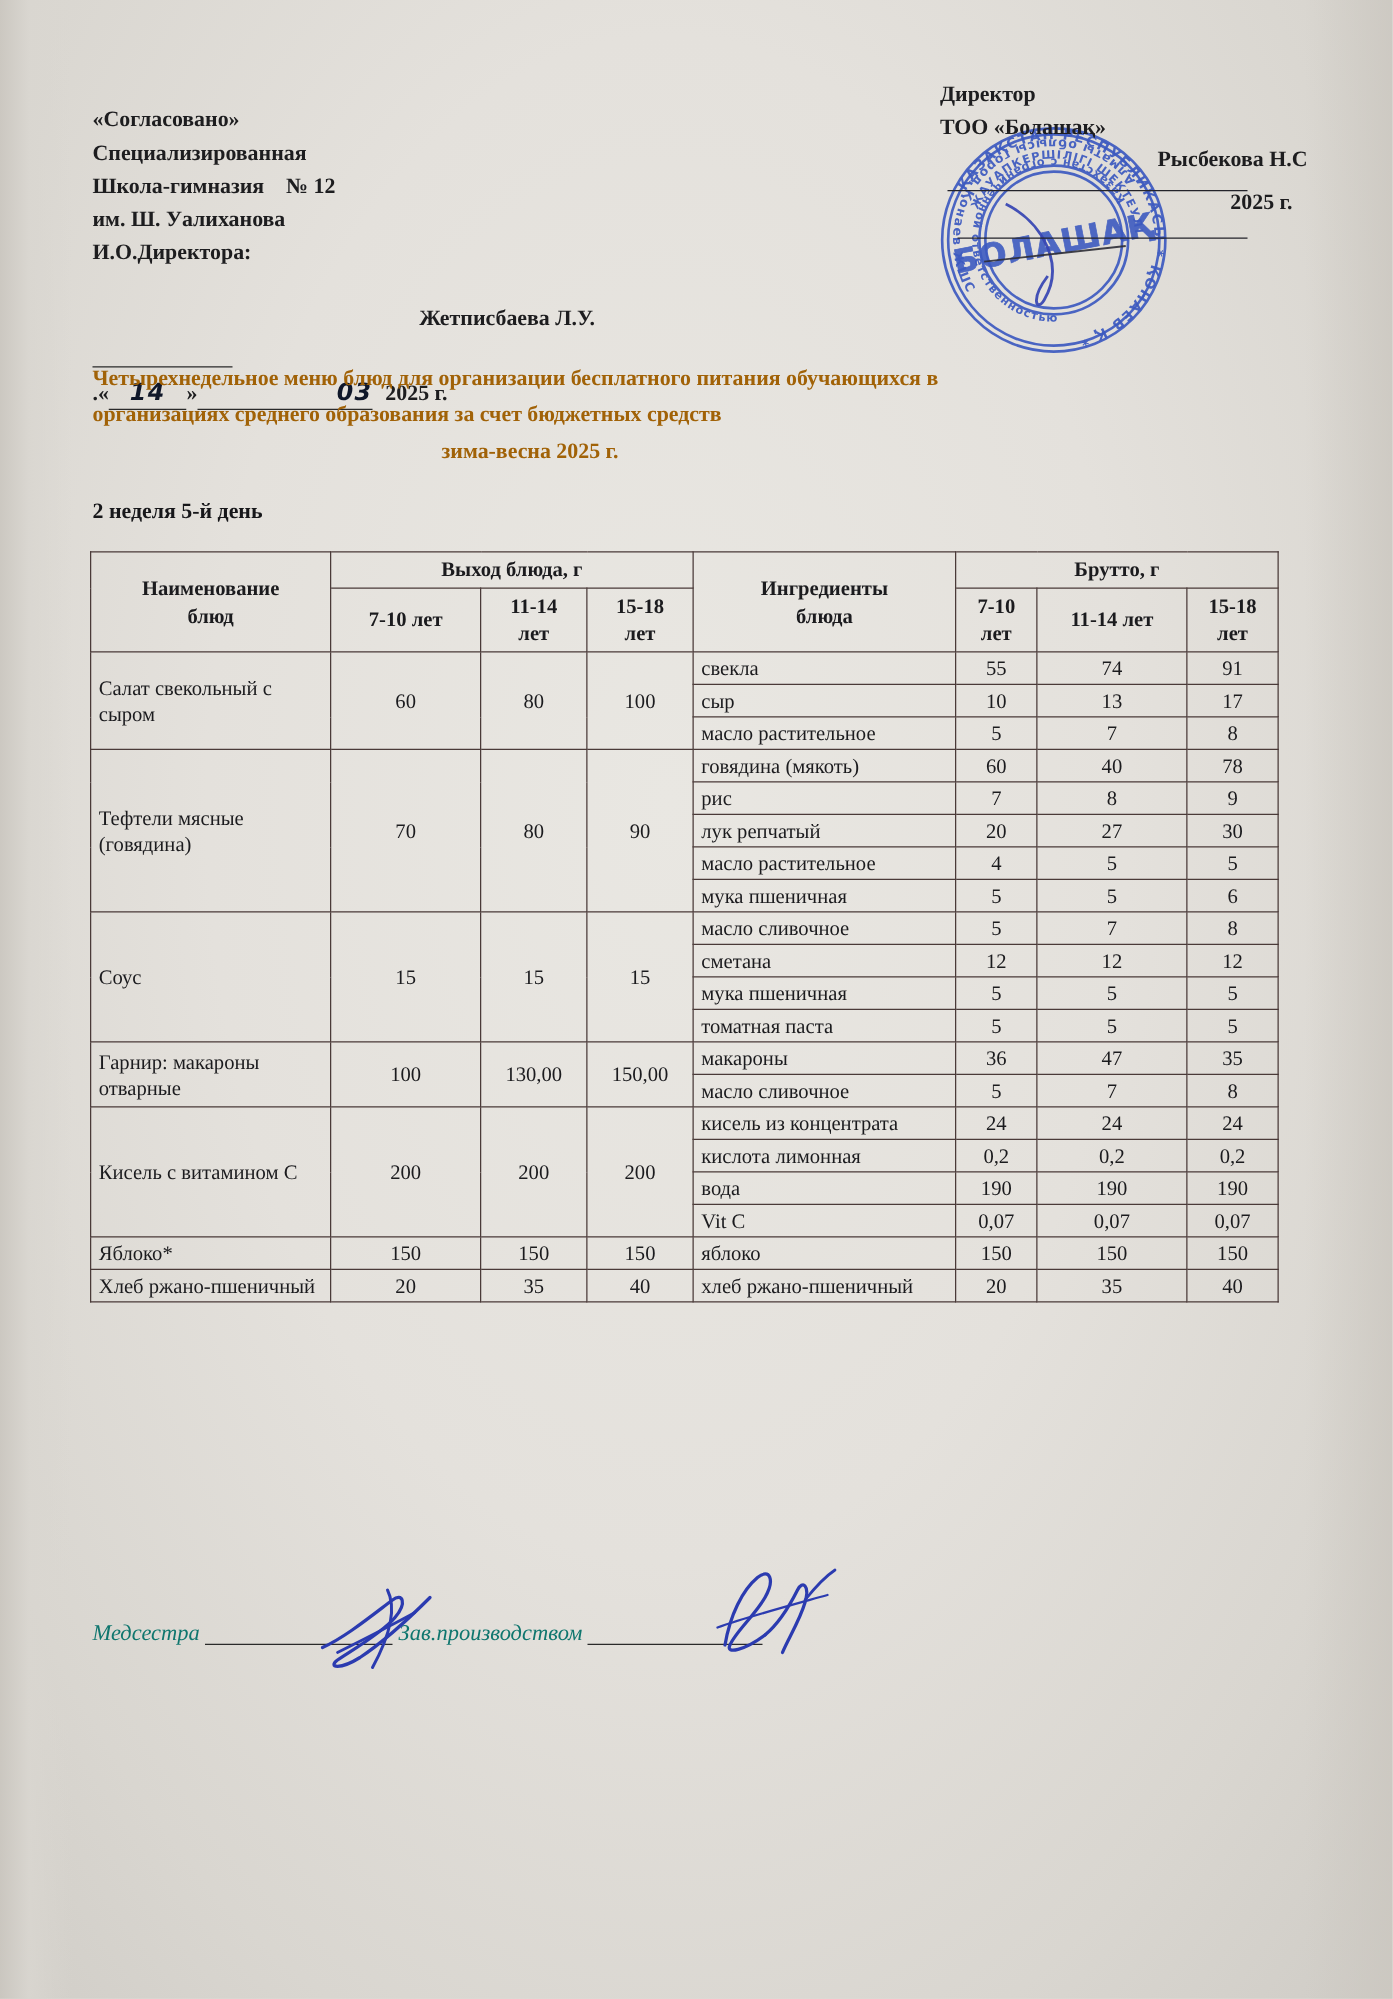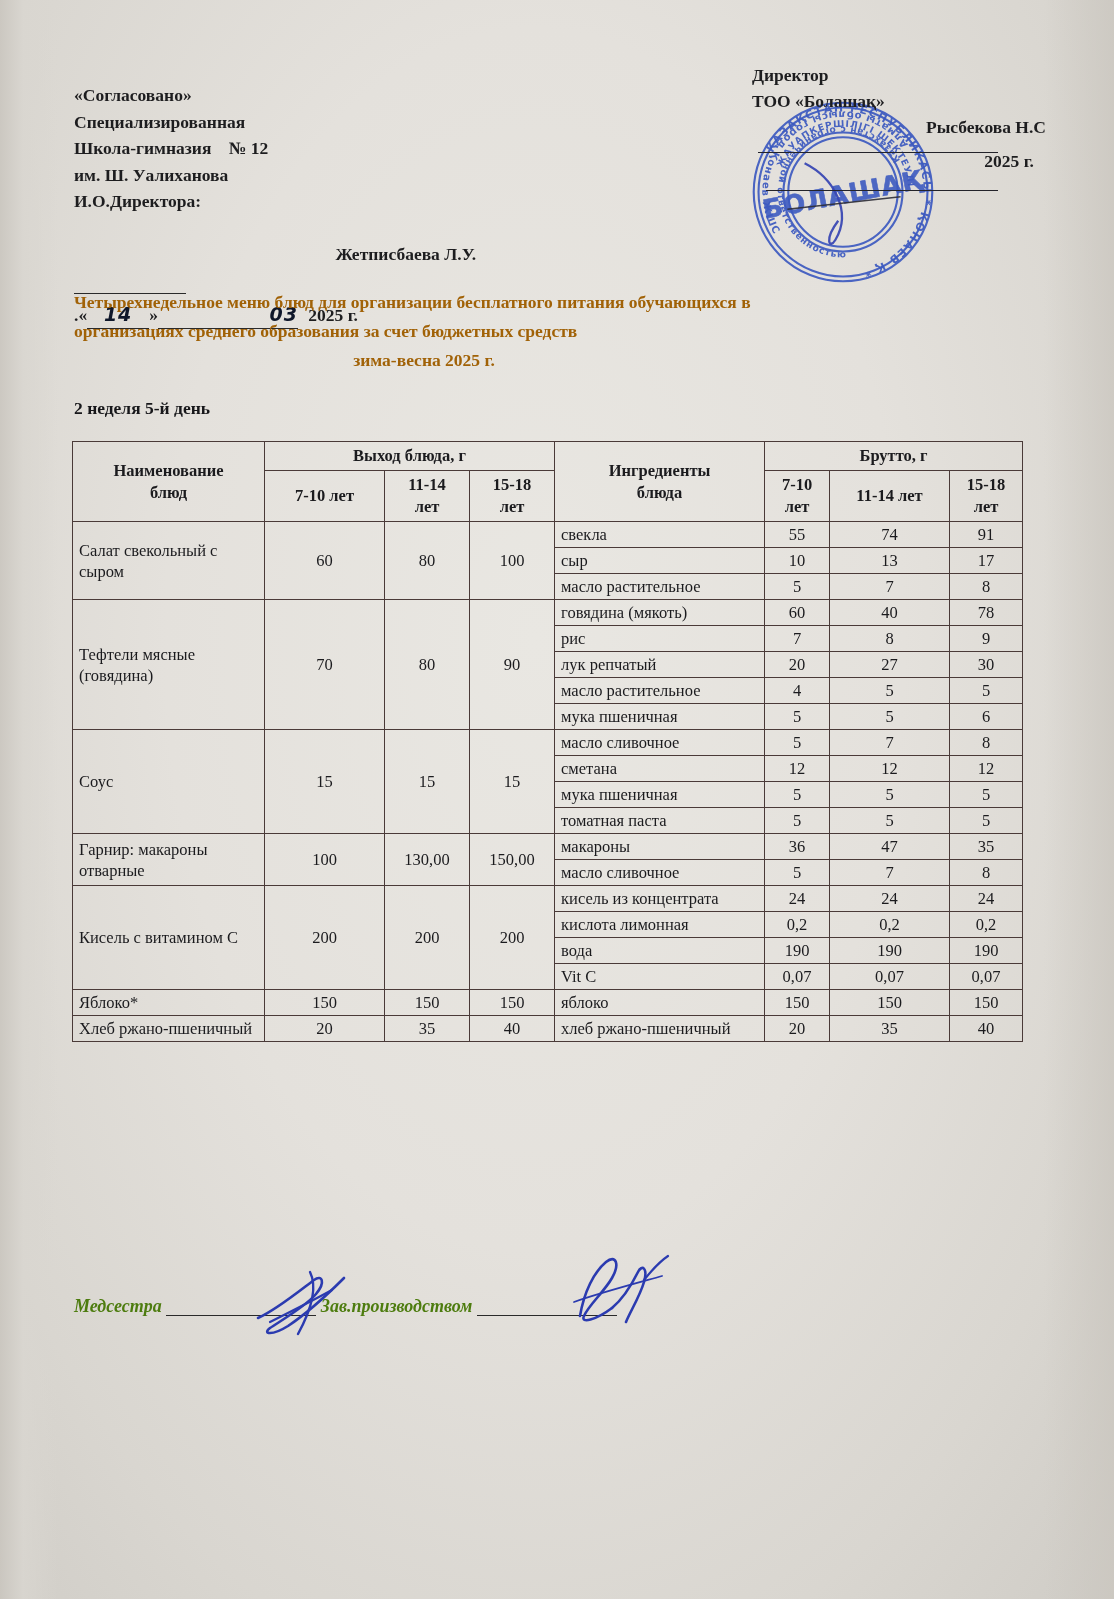--- a/index.html
+++ b/index.html
@@ -88,21 +88,21 @@
   .c-ing{width:210px;}
   .c-b1{width:65px;} .c-b2{width:120px;} .c-b3{width:73px;}
 
   td.name{text-align:left;font-size:16.5px;padding-left:6px;}
   td.num{text-align:center;}
   td.ing{text-align:left;padding-left:6px;}
 
   
   .footer{
     position:absolute;left:74px;top:1295px;width:700px;
-    font-style:italic;font-weight:bold;font-size:18px;color:#4d7c0f;
+    font-style:italic;font-weight:normal;font-size:18px;color:#0f766e;
     white-space:nowrap;
   }
   .fline{display:inline-block;border-bottom:1.6px solid #2a2a2a;height:20px;vertical-align:-4px;}
   .sign{
     position:absolute;font-family:"DejaVu Sans",sans-serif;color:#2b3bb0;
     font-style:italic;font-weight:bold;pointer-events:none;
   }
   .sign svg{overflow:visible;}
 </style>
 </head>

